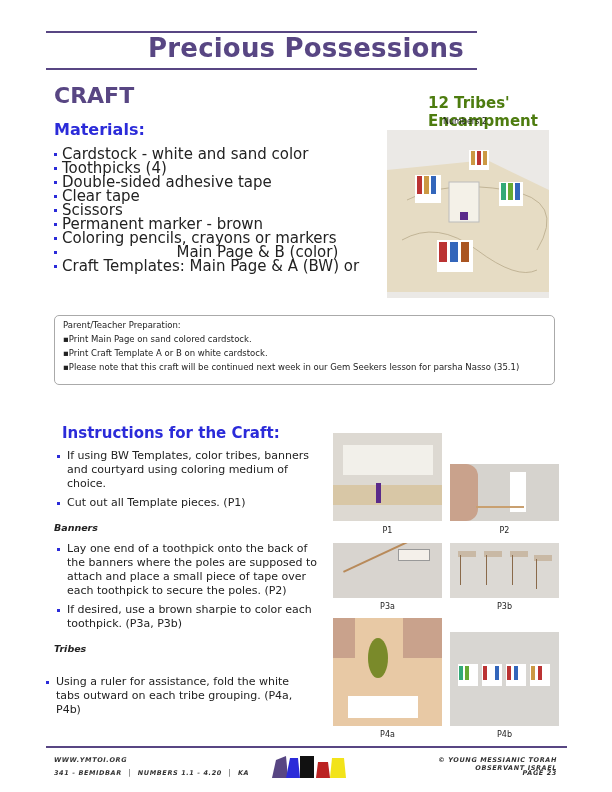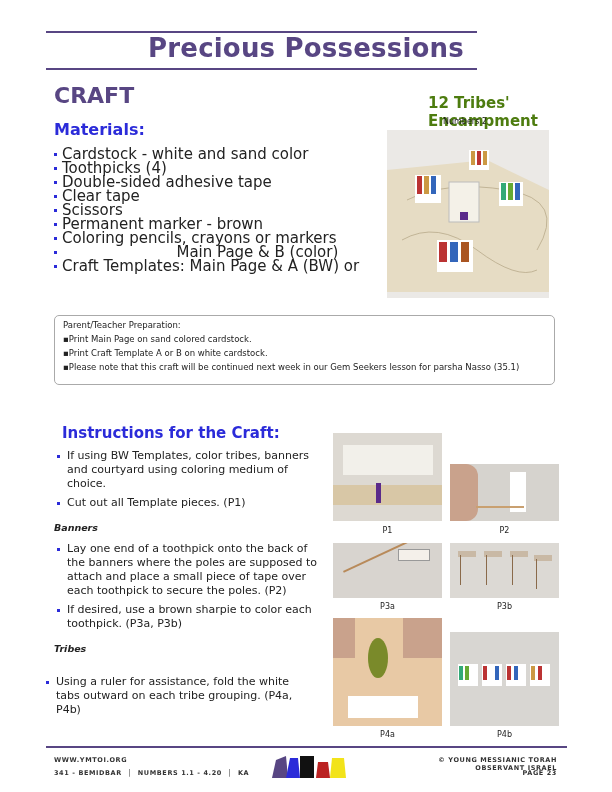--- a/index.html
+++ b/index.html
@@ -18,21 +18,21 @@
   .photo{position:absolute;overflow:hidden;}
   .main-photo{left:387px;top:130px;width:162px;height:168px;background:#e8e6e2;}
   .prep{left:54px;top:315px;width:501px;height:70px;border:1px solid #aaa;border-radius:5px;font-size:8.5px;line-height:14px;padding:2px 0 0 8px;box-sizing:border-box;}
   .prep div{white-space:nowrap;}
   .instr-h{left:54px;top:424px;font-size:15px;font-weight:bold;color:#2b2bd9;margin-left:8px;}
   .instr{font-size:11px;line-height:14px;color:#222;}
   .instr .b{position:absolute;left:0;top:6px;width:3px;height:3px;background:#2b2bd9;}
   .sub-h{font-size:9.5px;font-weight:bold;font-style:italic;color:#222;}
   .cap{font-size:8px;text-align:center;color:#222;}
   .frule{position:absolute;left:46px;top:746px;width:521px;height:2px;background:#584683;}
-  .foot{font-size:6.5px;letter-spacing:0.6px;color:#333;font-weight:bold;}
+  .foot{font-size:6.5px;letter-spacing:0.6px;color:#333;font-weight:bold;font-style:italic;}
 </style>
 </head>
 <body>
 
 <div class="rule top"></div>
 <div class="title">Precious Possessions</div>
 <div class="rule bottom"></div>
 
 <div class="abs craft">CRAFT</div>
 <div class="abs materials-h">Materials:</div>

